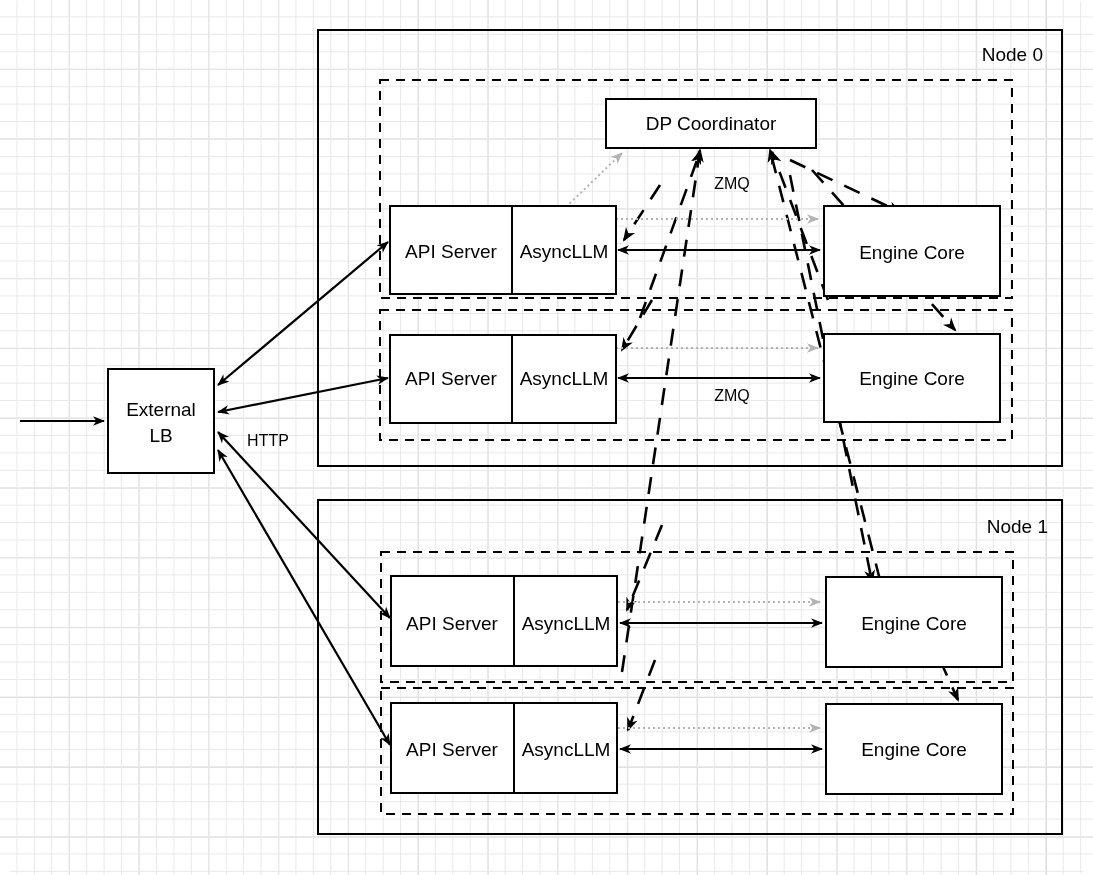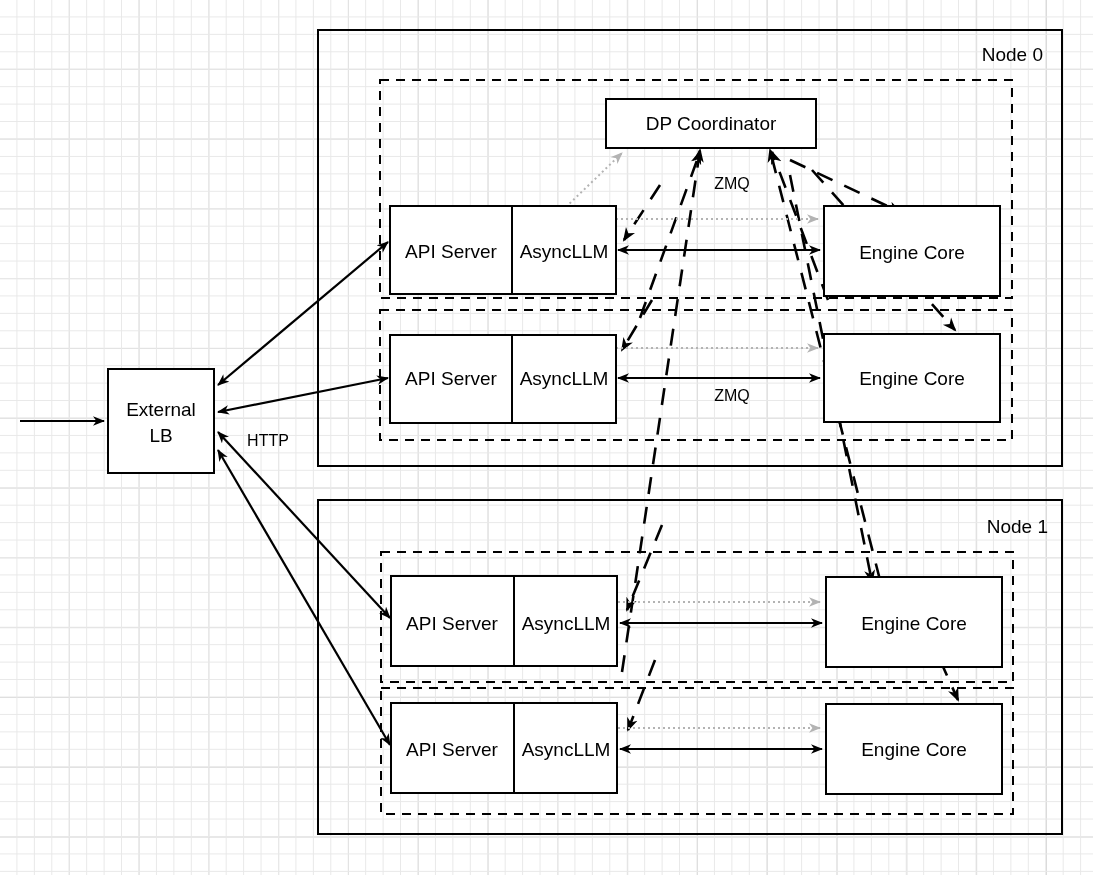--- a/index.html
+++ b/index.html
@@ -18,20 +18,21 @@
       linear-gradient(to bottom, #e8e8e8 1px, transparent 1px),
       linear-gradient(to right, #d6d6d6 1px, transparent 1px),
       linear-gradient(to bottom, #d6d6d6 1px, transparent 1px);
     background-size:
       17.45px 17.45px,
       17.45px 17.45px,
       69.8px 69.8px,
       69.8px 69.8px;
     background-position: -1px -1px, -1px -1px, -1px -1px, -1px -1px;
     font-family: "Liberation Sans", sans-serif;
+    border-radius: 21px;
   }
   svg#diagram {
     position: absolute;
     top: 0;
     left: 0;
     width: 1093px;
     height: 875px;
   }
   .box-fill { fill: #ffffff; stroke: #000000; stroke-width: 2; }
   .container-solid { fill: none; stroke: #000000; stroke-width: 2; }

